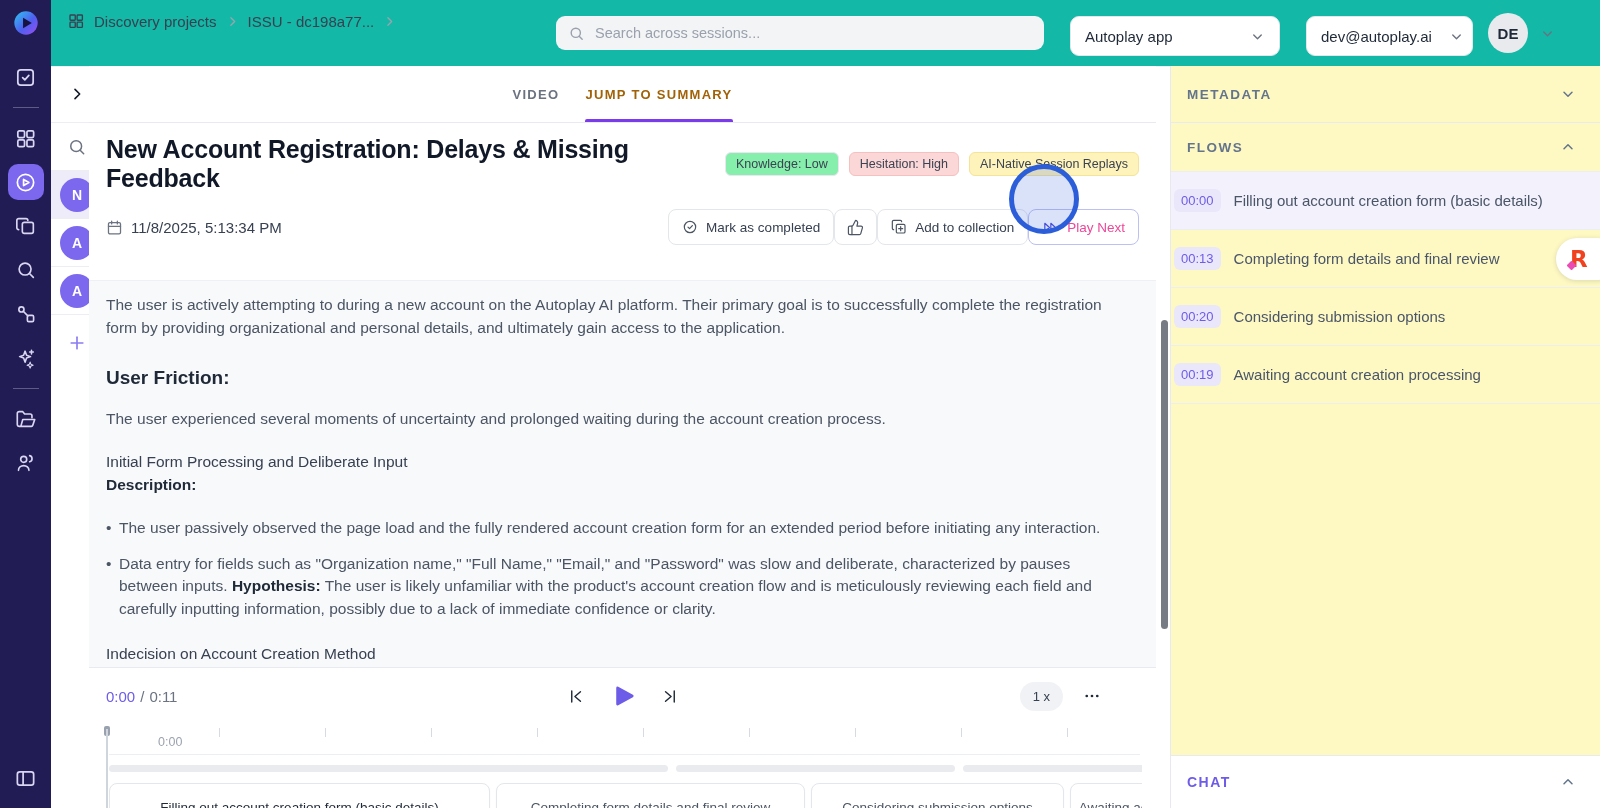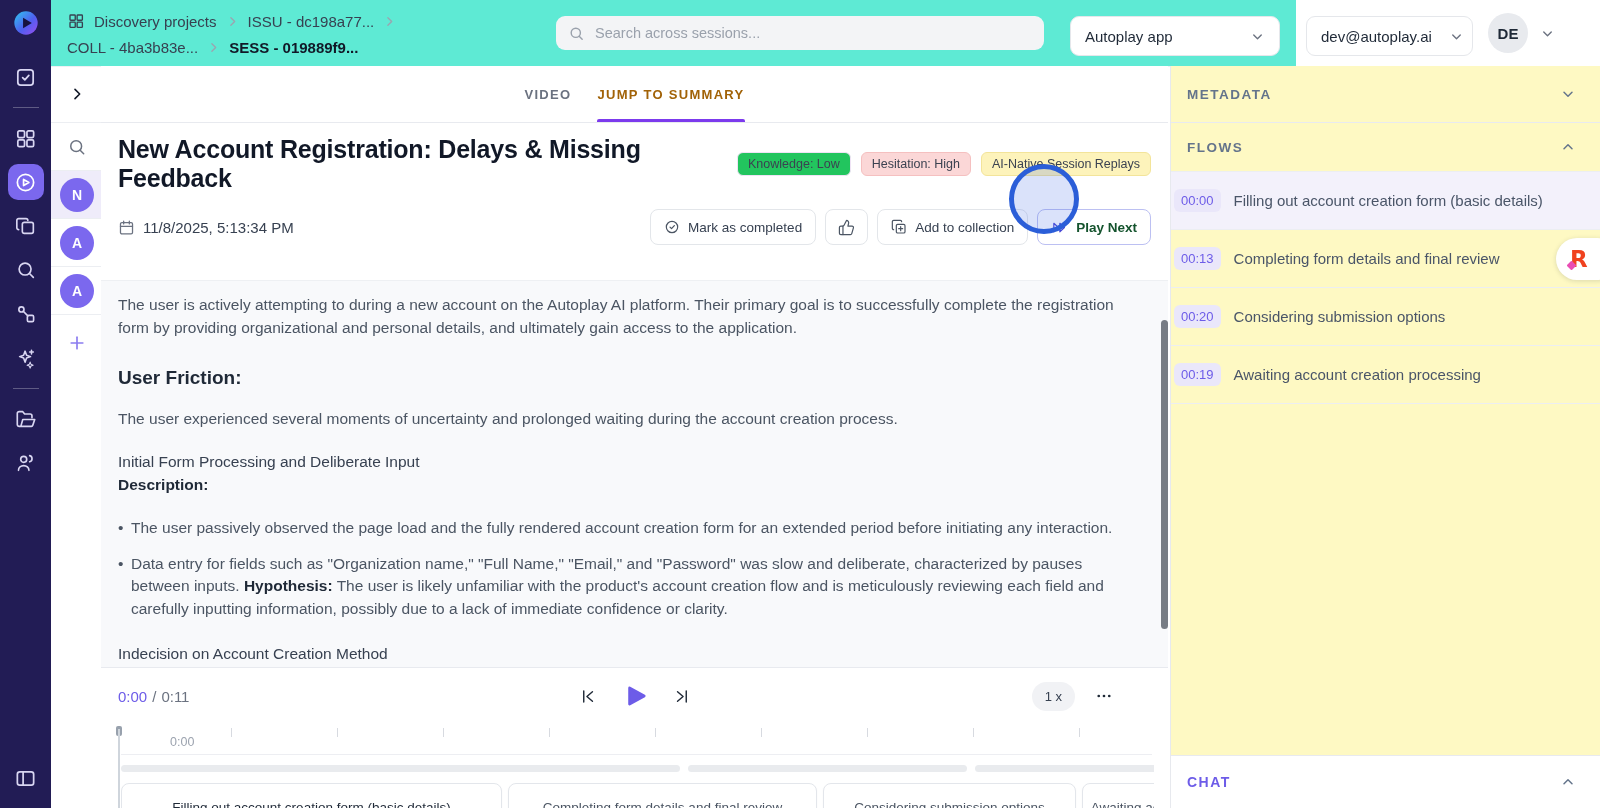--- a/index.html
+++ b/index.html
@@ -22,58 +22,58 @@
              border-right:1px solid #e7e9ee;}
   .mini-top{height:56px;display:flex;align-items:center;justify-content:center;border-bottom:1px solid #eceef2;}
   .mini-search{height:47px;display:flex;align-items:center;justify-content:center;border-bottom:1px solid #eceef2;color:#6b7280;}
   .mini-row{height:47px;display:flex;align-items:center;justify-content:center;border-bottom:1px solid #eceef2;}
   .mini-row.active{background:#efecfa;}
   .avatar-s{width:34px;height:34px;border-radius:50%;background:#7b68ee;color:#fff;font-size:14px;font-weight:700;
             display:flex;align-items:center;justify-content:center;}
   .mini-plus{height:56px;display:flex;align-items:center;justify-content:center;color:#8b7cf0;}
 
   
-  .topbar{position:absolute;left:51px;top:0;width:1245px;height:66px;background:#5eead4;border-bottom:1px solid #eef0f4;}
+  .topbar{position:absolute;left:51px;top:0;width:1549px;height:66px;background:#14b8a6;border-bottom:1px solid #eef0f4;}
   .crumbs{position:absolute;left:16px;top:8px;font-size:15px;color:#374151;}
   .crumb-line{display:flex;align-items:center;height:26px;gap:9px;}
   .crumb{color:#374151;}
   .crumb.strong{color:#111827;font-weight:600;}
   .crumb-sep{color:#9ca3af;display:flex;}
   .search-pill{position:absolute;left:505px;top:16px;width:488px;height:34px;background:#f3f4f6;border-radius:9px;
                display:flex;align-items:center;padding:0 12px;box-sizing:border-box;gap:8px;}
   .search-pill input{border:0;background:transparent;outline:none;font-size:14.5px;color:#374151;width:100%;
                      font-family:"Liberation Sans",sans-serif;}
   .search-pill input::placeholder{color:#9aa1ac;}
   .select-box{position:absolute;top:16px;height:40px;background:#fff;border:1px solid #e5e7eb;border-radius:9px;
               display:flex;align-items:center;justify-content:space-between;padding:0 14px;box-sizing:border-box;
               font-size:15px;color:#1f2937;}
   .sel-app{left:1019px;width:210px;}
   .sel-acct{left:1255px;width:167px;padding-right:8px;}
   .user-chip{position:absolute;left:1437px;top:13px;display:flex;align-items:center;gap:12px;}
   .avatar-de{width:40px;height:40px;border-radius:50%;background:#e8eaee;color:#1f2937;font-size:15px;font-weight:600;
              display:flex;align-items:center;justify-content:center;}
 
   
-  .main{position:absolute;left:101px;top:66px;width:1067px;height:742px;background:#fff;}
+  .main{position:absolute;left:89px;top:66px;width:1067px;height:742px;background:#fff;}
   .tabs-row{height:56px;display:flex;align-items:center;justify-content:center;gap:26px;border-bottom:1px solid #e8eaef;}
   .tab{position:relative;height:56px;display:flex;align-items:center;font-size:13px;font-weight:700;
        letter-spacing:1.3px;color:#6b7280;}
   .tab.active{color:#a16207;}
   .tab.active::after{content:"";position:absolute;left:0;right:0;bottom:0;height:3px;background:#7c3aed;border-radius:2px 2px 0 0;}
   .doc-header{padding:12px 17px 0;box-sizing:border-box;height:157px;}
   .title-row{display:flex;align-items:center;gap:10px;}
   .doc-title{font-size:25px;font-weight:700;color:#111827;letter-spacing:-0.2px;}
   .badge{font-size:12.5px;color:#3b4251;border:1px solid transparent;border-radius:6px;padding:4px 10px;white-space:nowrap;}
   .meta-row{display:flex;align-items:center;justify-content:space-between;margin-top:16px;}
   .date{display:flex;align-items:center;gap:8px;font-size:15px;color:#374151;}
-  .actions{display:flex;align-items:center;gap:9px;}
+  .actions{display:flex;align-items:center;}
   .btn{display:flex;align-items:center;gap:8px;height:36px;padding:0 13px;border:1px solid #e3e6ea;border-radius:8px;
        background:#fff;font-size:13.5px;color:#374151;font-weight:500;white-space:nowrap;}
   .btn.icon-only{padding:0 12px;}
-  .btn.play-next{color:#14532d;border-color:#bcc0f2;font-weight:700;}
+  .btn.play-next{color:#ec4899;border-color:#bcc0f2;font-weight:400;}
 
   
   .summary{height:387px;background:#f8f9fb;border-top:1px solid #eef0f3;box-sizing:border-box;
            padding:13px 44px 0 17px;font-size:15.5px;line-height:1.47;color:#4b5563;overflow:hidden;}
   .summary p{margin:0 0 20px;}
   .friction{font-size:19px;font-weight:700;color:#1f2937;margin:24px 0 17px;}
   .sec-title{color:#374151;}
   .desc-label{font-weight:700;color:#1f2937;margin-bottom:20px;}
   .bullet{position:relative;padding-left:13px;margin:0 0 13px;}
   .bullet::before{content:"•";position:absolute;left:0;top:0;color:#4b5563;}
@@ -265,29 +265,20 @@
               <polyline points="9,5 16,12 9,19"></polyline>
             </svg>
         </span>
         <span class="crumb">ISSU - dc198a77...</span>
         <span class="crumb-sep">
           <svg width="13" height="13" viewBox="0 0 24 24" fill="none" stroke="#9ca3af" stroke-width="2.4" stroke-linecap="round" stroke-linejoin="round">
               <polyline points="9,5 16,12 9,19"></polyline>
             </svg>
         </span>
       </div>
-      <div class="crumb-line">
-        <span class="crumb">COLL - 4ba3b83e...</span>
-        <span class="crumb-sep">
-          <svg width="13" height="13" viewBox="0 0 24 24" fill="none" stroke="#9ca3af" stroke-width="2.4" stroke-linecap="round" stroke-linejoin="round">
-              <polyline points="9,5 16,12 9,19"></polyline>
-            </svg>
-        </span>
-        <span class="crumb strong">SESS - 019889f9...</span>
-      </div>
     </div>
 
     <div class="search-pill">
       <span>
         <svg width="17" height="17" viewBox="0 0 24 24" fill="none" stroke="#9aa1ac" stroke-width="2" stroke-linecap="round">
           <circle cx="11" cy="11" r="6.5"></circle>
             <line x1="15.8" y1="15.8" x2="20" y2="20"></line>
         </svg>
       </span>
       <input type="text" placeholder="Search across sessions..." style="">
@@ -316,21 +307,21 @@
   <div class="main">
 
     <div class="tabs-row">
       <div class="tab">VIDEO</div>
       <div class="tab active">JUMP TO SUMMARY</div>
     </div>
 
     <div class="doc-header">
       <div class="title-row">
         <span class="doc-title">New Account Registration: Delays &amp; Missing Feedback</span>
-        <span class="badge" style="background:#22c55e;border-color:#efe3f5">Knowledge: Low</span>
+        <span class="badge" style="background:#86efac;border-color:#efe3f5">Knowledge: Low</span>
         <span class="badge" style="background:#fbd7d7;border-color:#f5c0c0">Hesitation: High</span>
         <span class="badge" style="background:#fdf3bb;border-color:#f3e49a">AI-Native Session Replays</span>
       </div>
       <div class="meta-row">
         <div class="date">
           <svg width="17" height="17" viewBox="0 0 24 24" fill="none" stroke="#6b7280" stroke-width="1.8" stroke-linecap="round">
             <rect x="3.5" y="5" width="17" height="16" rx="2"></rect>
               <path d="M16 3v4M8 3v4M3.5 10.5h17"></path>
           </svg>
           <span>11/8/2025, 5:13:34 PM</span>

